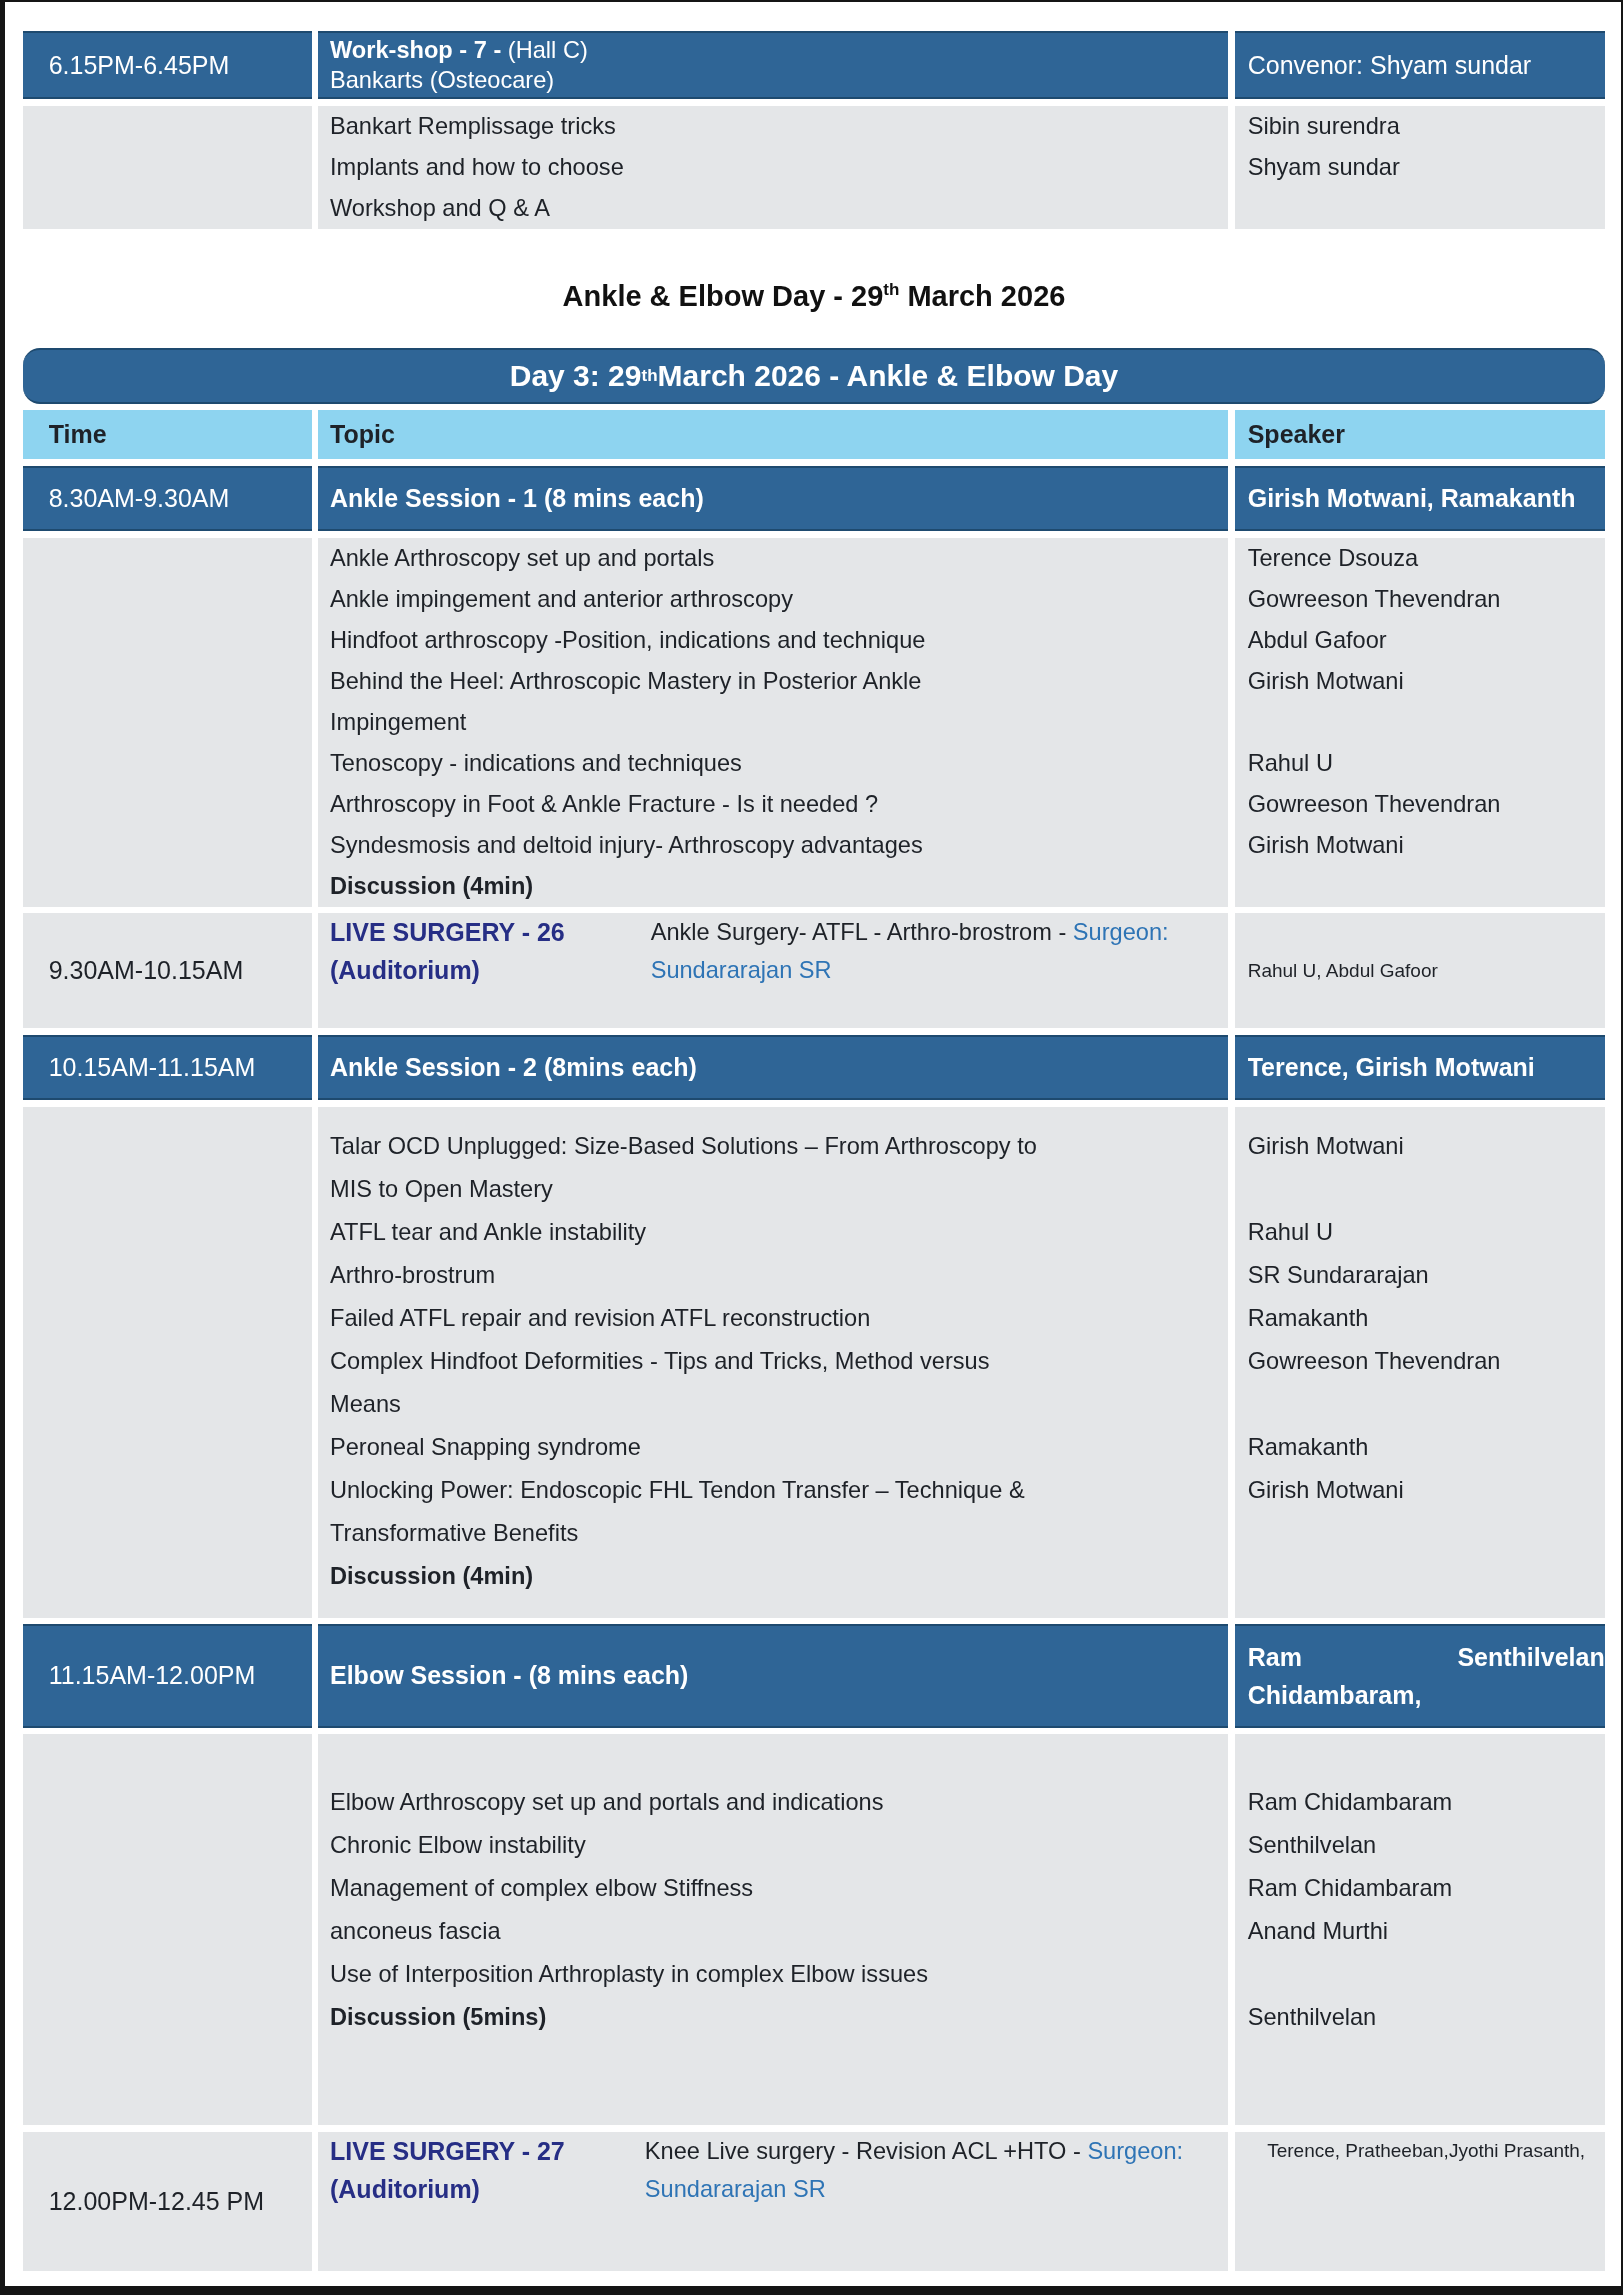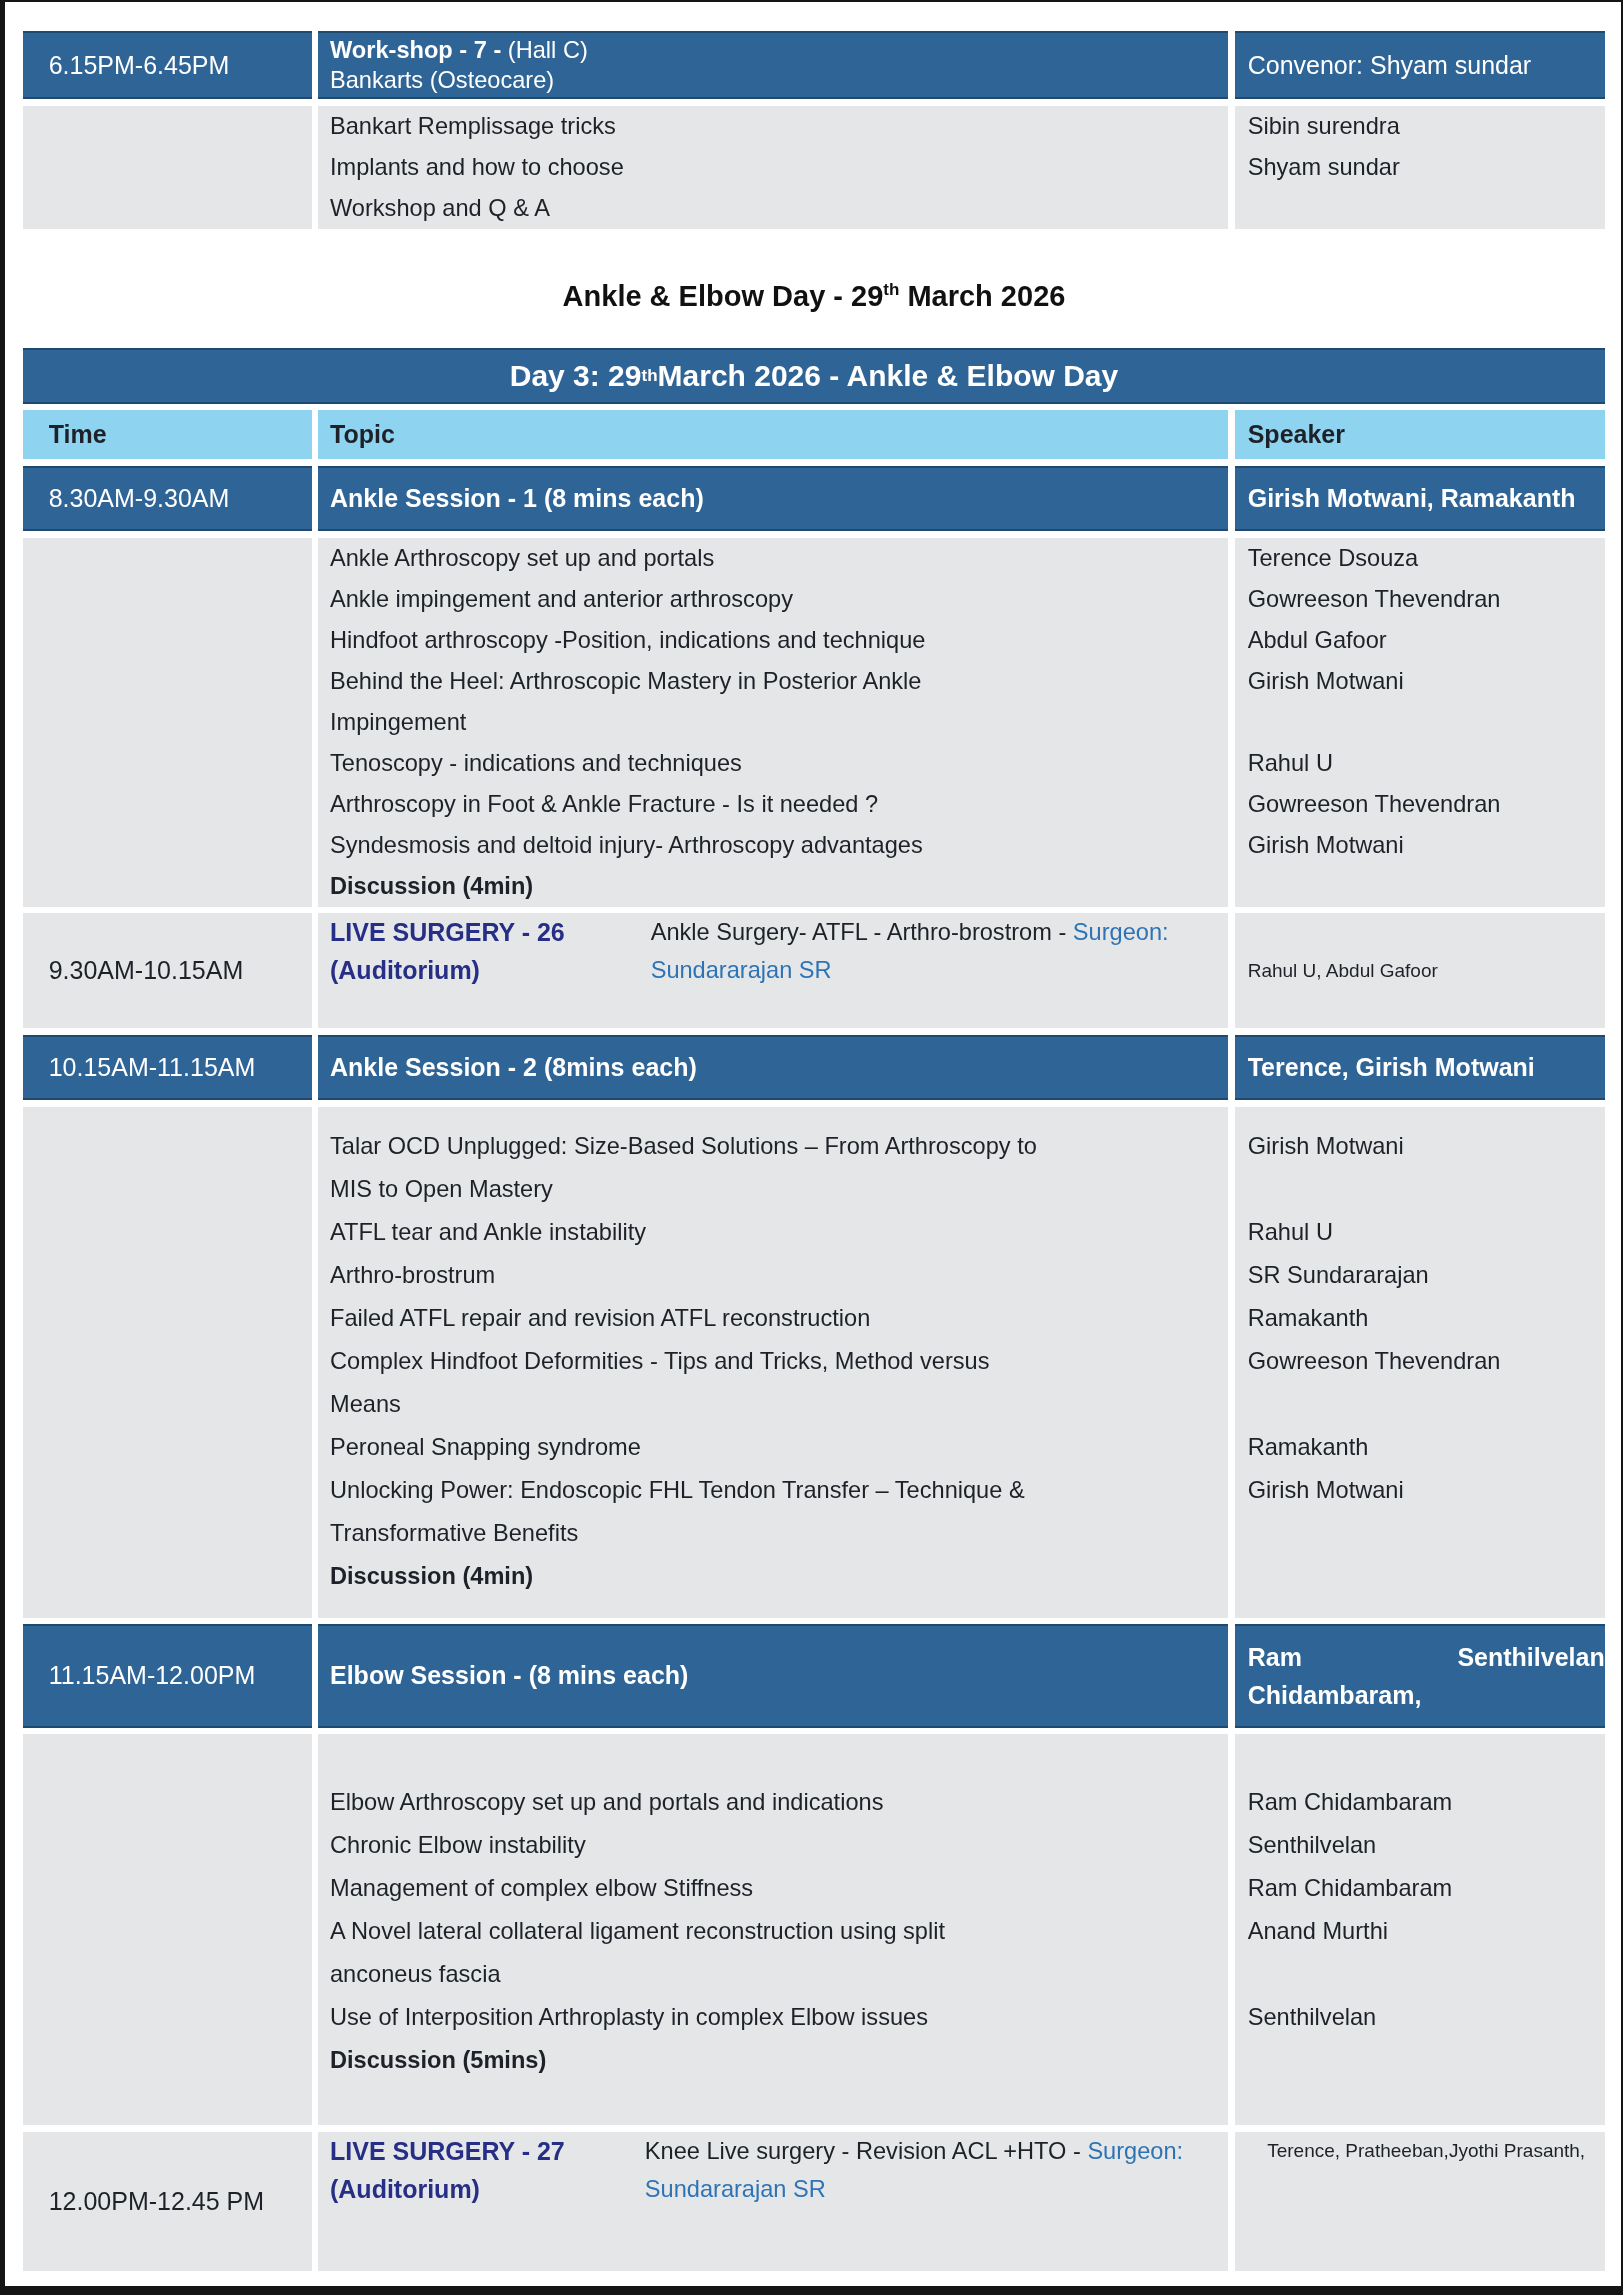--- a/index.html
+++ b/index.html
@@ -82,20 +82,21 @@
     border-top: 2px solid #1E4A6F;
     border-bottom: 2px solid #1E4A6F;
     color: #ffffff;
     font-size: 30px;
     font-weight: bold;
     height: 56px;
     display: flex;
     align-items: center;
     justify-content: center;
     margin-bottom: 6.5px;
+    border-radius: 17px;
   }
   .colheader .cell {
     height: 49px;
     display: flex;
     align-items: center;
     font-size: 25px;
     font-weight: bold;
   }
 
   .session .cell { min-height: 60px; }
@@ -274,21 +275,20 @@
         <div class="chairs">Ram Chidambaram,</div>
         <div class="chairs">Senthilvelan</div>
       </div>
     </div>
     <div class="row details3 lh65">
       <div class="cell gray time-col"></div>
       <div class="cell gray topic-cell lines">
           <div class="line">Elbow Arthroscopy set up and portals and indications</div>
           <div class="line">Chronic Elbow instability</div>
           <div class="line">Management of complex elbow Stiffness</div>
-          <div class="line">A Novel lateral collateral ligament reconstruction using split</div>
           <div class="line">anconeus fascia</div>
           <div class="line">Use of Interposition Arthroplasty in complex Elbow issues</div>
           <div class="line bold">Discussion (5mins)</div>
         </div>
       <div class="cell gray speaker-cell lines">
           <div class="line">Ram Chidambaram</div>
           <div class="line">Senthilvelan</div>
           <div class="line">Ram Chidambaram</div>
           <div class="line">Anand Murthi</div>
           <div class="line">&nbsp;</div>

